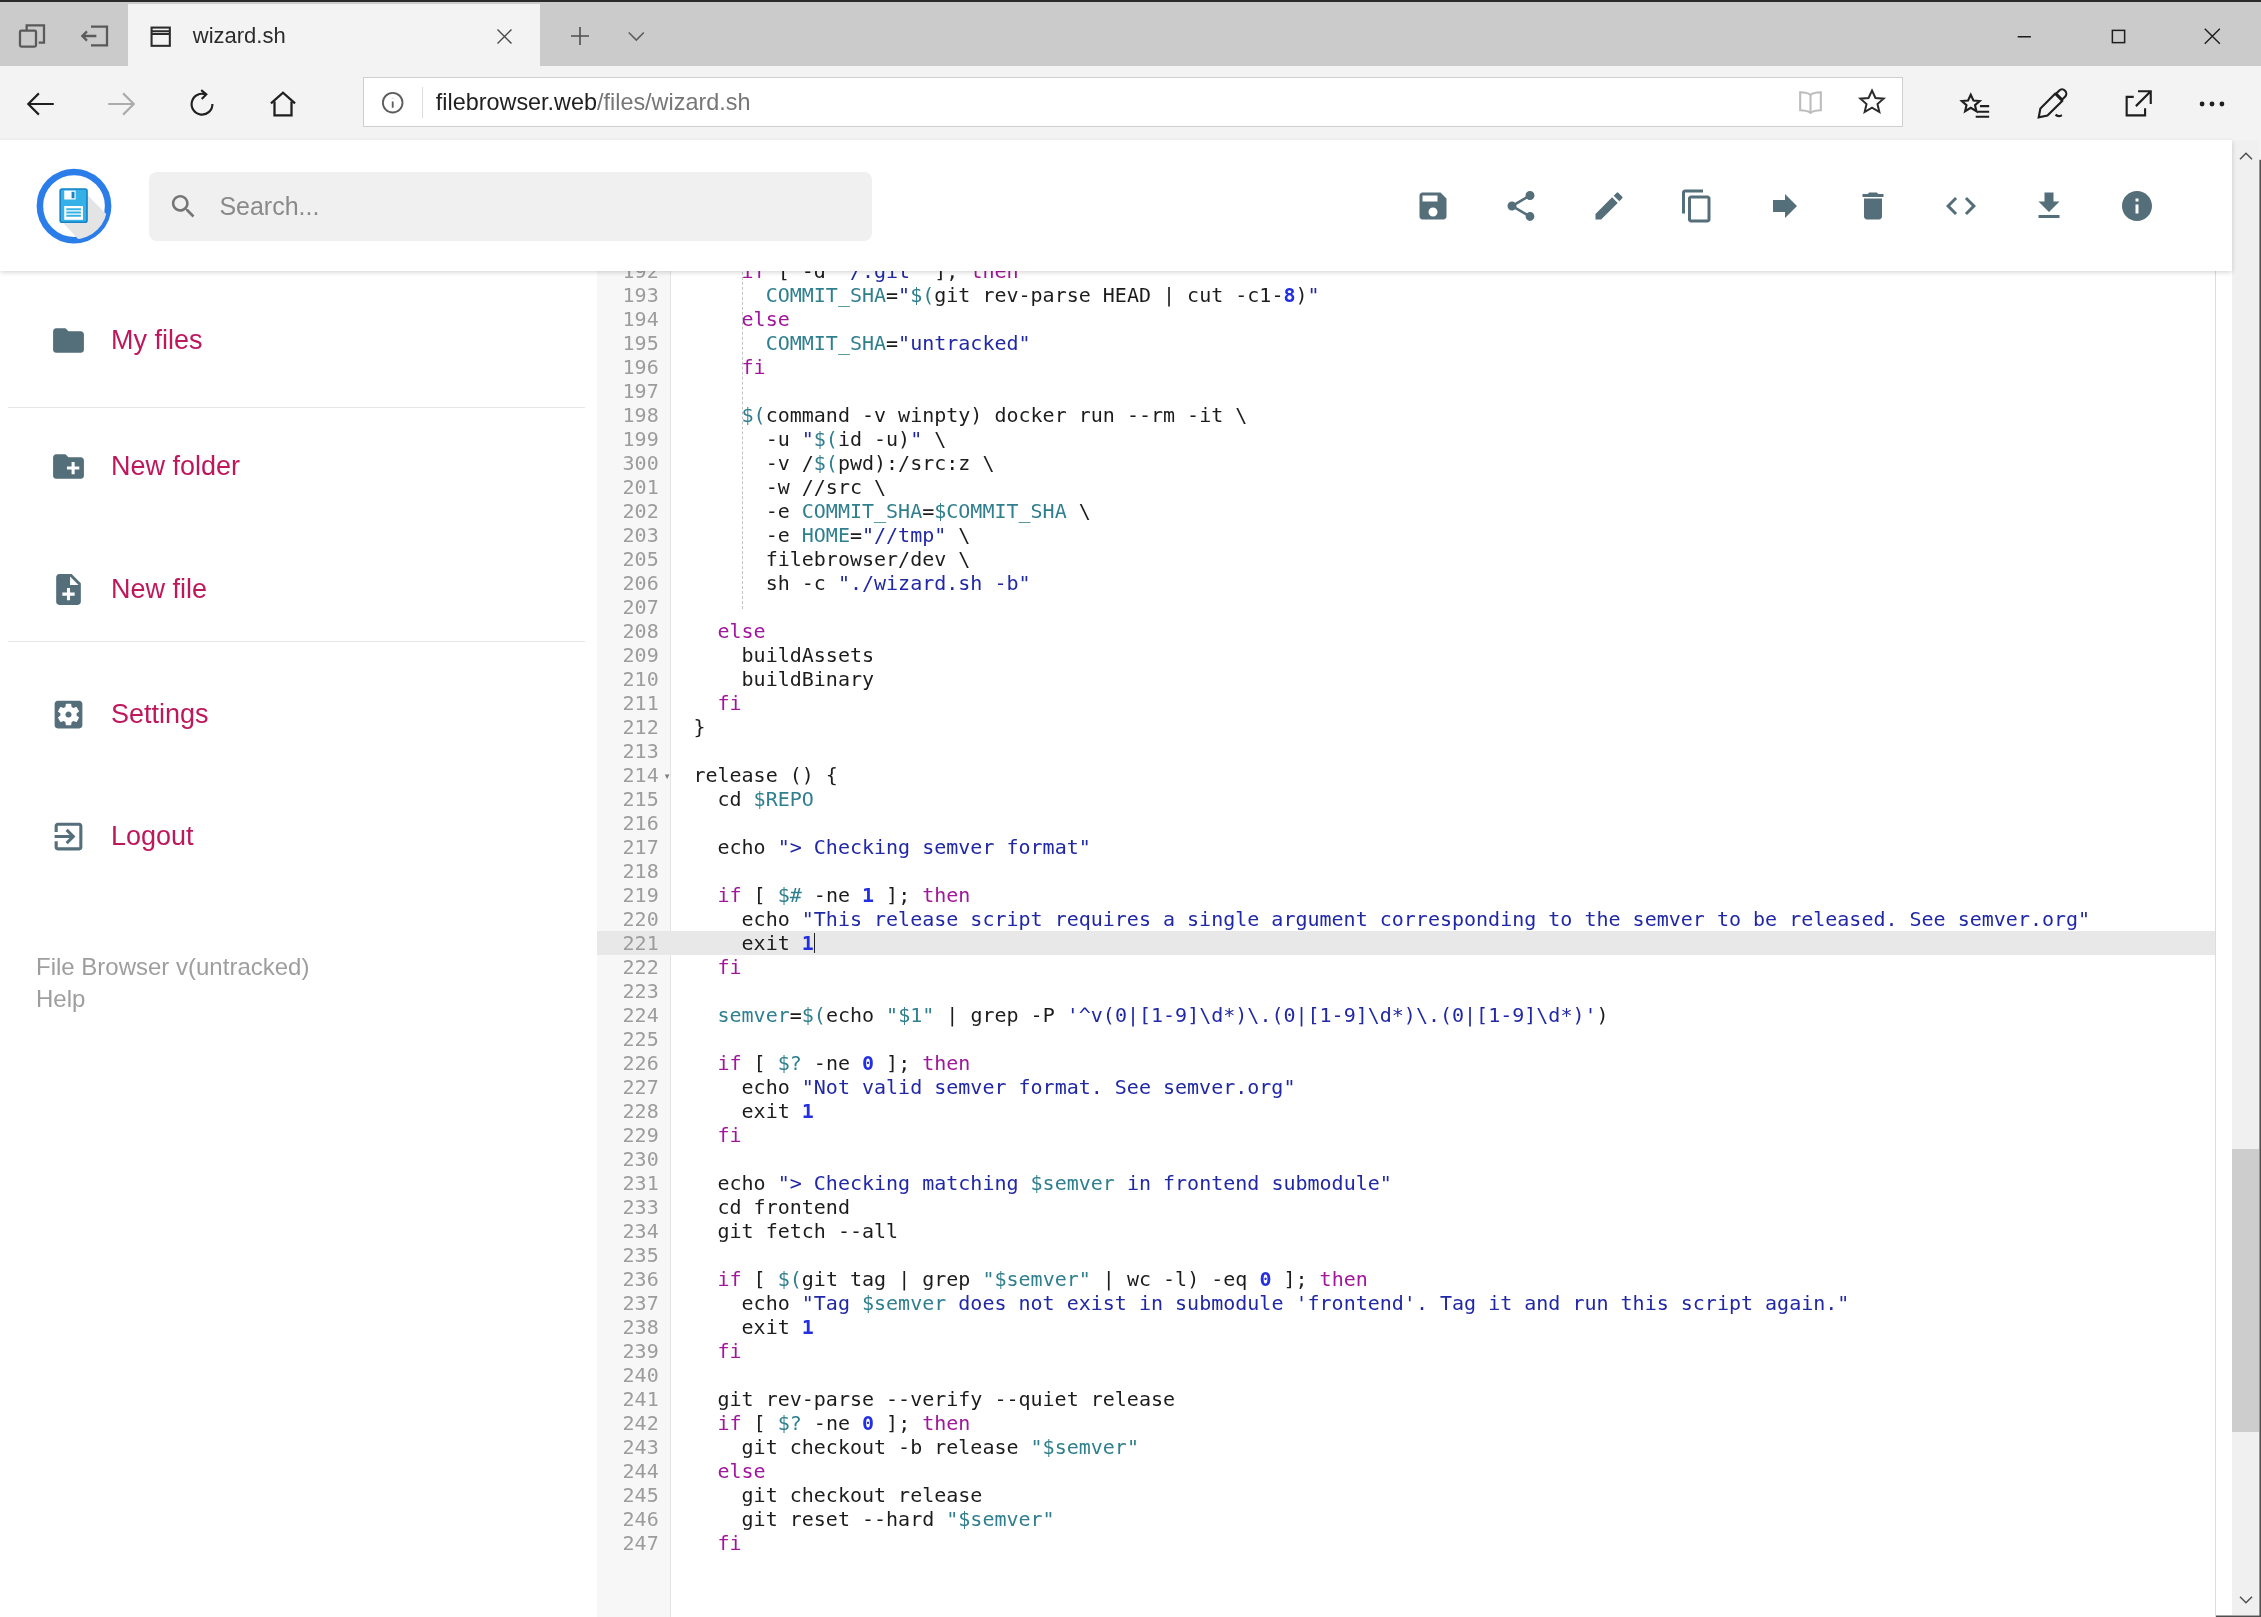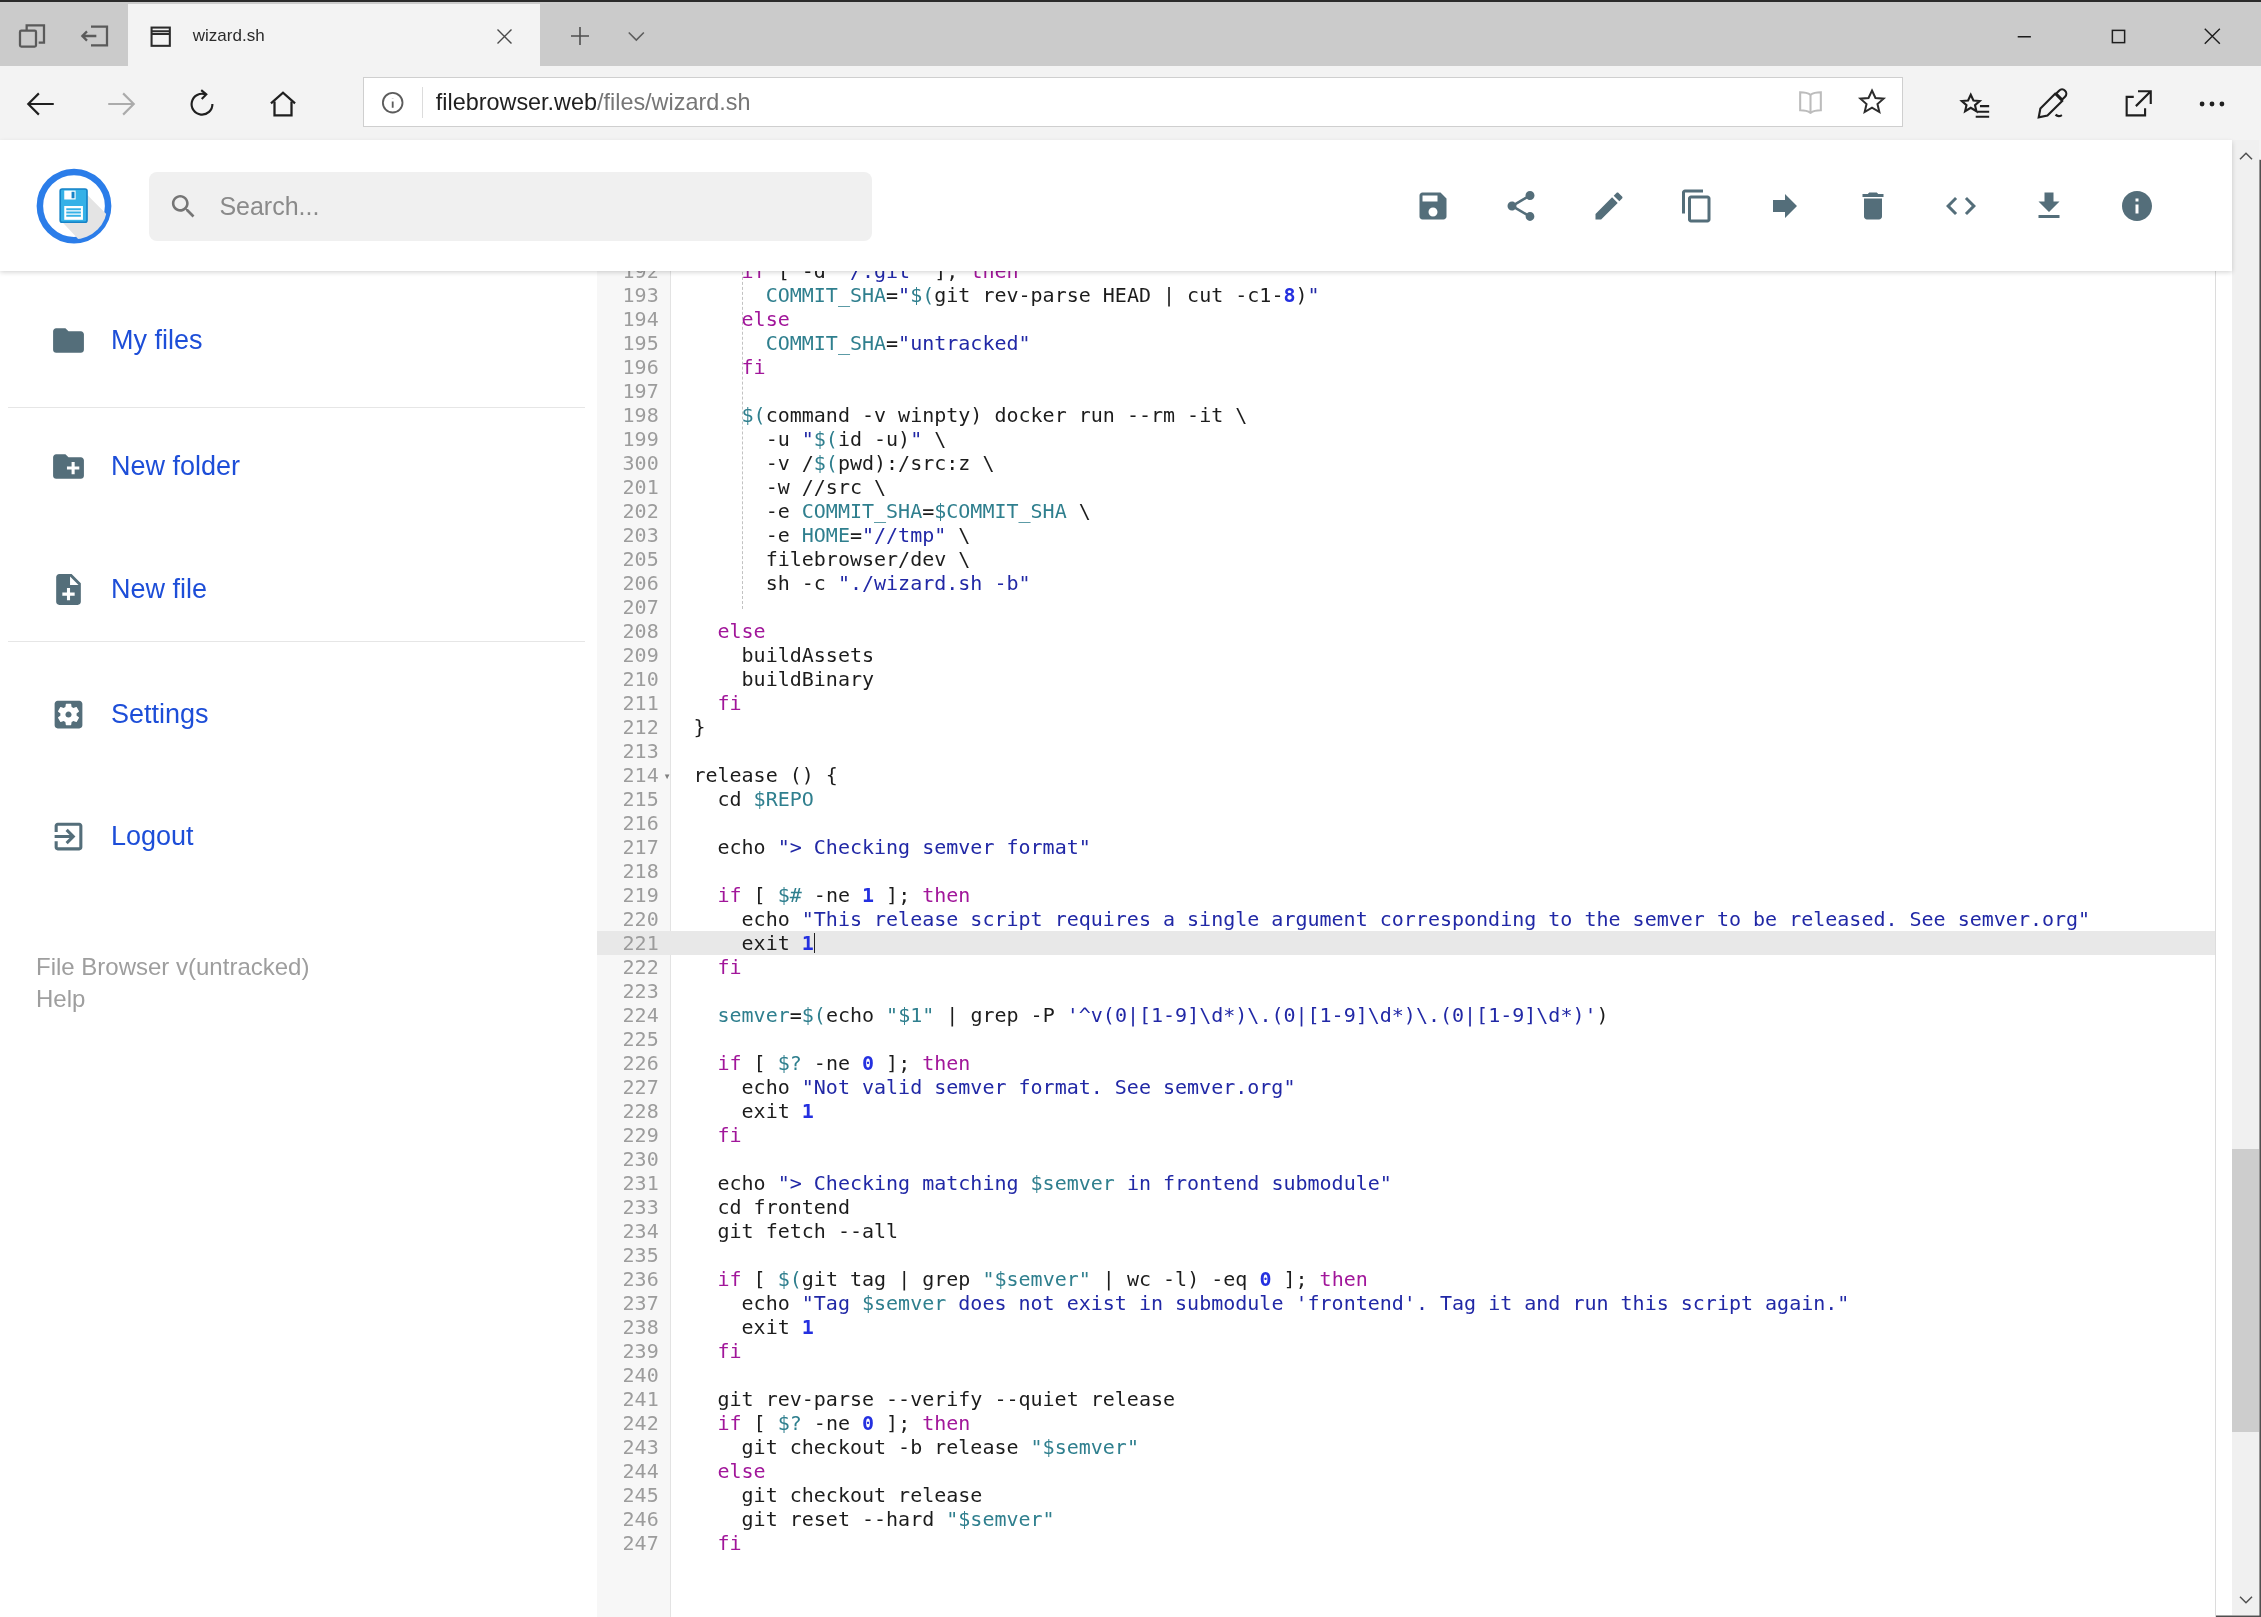--- a/index.html
+++ b/index.html
@@ -4,21 +4,21 @@
 <style>
   html,body{margin:0;padding:0;background:#9a9a9a;}
   *{box-sizing:border-box;}
   .screen{position:relative;width:2261px;height:1617px;background:#fff;overflow:hidden;
           font-family:"Liberation Sans",sans-serif;box-shadow:inset 0 0 0 1.6px #4f4f4f;}
   
   .tabbar{position:absolute;left:0;top:0;width:100%;height:66px;background:#cbcbcb;border-top:2.4px solid #2b2b2b;}
   .tab-tools{position:absolute;left:0;top:2.4px;height:64px;display:flex;align-items:center;}
   .tool-btn{width:63px;height:64px;display:flex;align-items:center;justify-content:center;color:#5a5a5a;}
   .tab{position:absolute;left:128px;top:2.4px;width:412px;height:64px;background:#f3f3f3;display:flex;align-items:center;padding:0 19.4px;}
-  .tab-title{font-size:17px;color:#2b2b2b;margin-left:18px;flex:1;}
+  .tab-title{font-size:22px;color:#2b2b2b;margin-left:18px;flex:1;}
   .tab-close{color:#4a4a4a;width:32px;height:32px;display:flex;align-items:center;justify-content:center;}
   .newtab-btn{position:absolute;left:554px;top:2.4px;width:52px;height:64px;display:flex;align-items:center;justify-content:center;color:#4f4f4f;font-size:34px;font-weight:300;}
   .tablist-btn{position:absolute;left:610px;top:2.4px;width:52px;height:64px;display:flex;align-items:center;justify-content:center;color:#5d5d5d;}
   .win-controls{position:absolute;right:1.6px;top:2.4px;height:64px;display:flex;}
   .win-btn{width:94px;height:64px;display:flex;align-items:center;justify-content:center;color:#1d1d1d;}
   
   .navbar{position:absolute;left:0;top:66px;width:100%;height:94px;background:#f3f3f3;border-bottom:0.8px solid #d6d6d6;}
   .nav-btn{position:absolute;top:20px;width:36px;height:36px;display:flex;align-items:center;justify-content:center;color:#1f1f1f;}
   .nav-btn.disabled{color:#ababab;}
   .addressbar{position:absolute;left:363px;top:11.3px;width:1540px;height:50px;background:#fff;border:0.8px solid #cfcfcf;display:flex;align-items:center;}
@@ -36,21 +36,21 @@
   .searchbox svg{flex:none;color:#757575;}
   .searchbox input{border:0;outline:0;background:transparent;font-size:25px;margin-left:18px;width:100%;
                    font-family:"Liberation Sans",sans-serif;color:#333;}
   .searchbox input::placeholder{color:#8a8a8a;opacity:1;}
   .actions{position:absolute;right:77px;top:48px;display:flex;gap:52px;}
   .action-btn{width:36px;height:36px;color:#546e7a;display:flex;align-items:center;justify-content:center;}
   
   .sidebar{position:absolute;left:0;top:270px;width:597px;bottom:0;background:#fff;z-index:1;}
   .sb-item{position:absolute;left:0;width:100%;height:73px;display:flex;align-items:center;cursor:pointer;}
   .sb-item svg{margin-left:50px;flex:none;color:#546e7a;}
-  .sb-label{margin-left:24px;font-size:27px;color:#1d4ed8;}
+  .sb-label{margin-left:24px;font-size:27px;color:#be185d;}
   .sb-divider{position:absolute;left:8px;right:12px;height:0.8px;background:#e6e6e6;}
   .sb-footer{position:absolute;left:36px;top:681px;font-size:24px;color:#9e9e9e;line-height:31.5px;}
   
   .editor{position:absolute;left:597px;top:270px;right:45px;bottom:0;background:#fff;overflow:hidden;border-right:0.8px solid #dcdcdc;}
   .editor::before{content:'';position:absolute;left:0;top:0;bottom:0;width:73px;background:#f7f7f7;border-right:0.8px solid #e3e3e3;}
   .code-lines{position:relative;}
   .indent-guide{position:absolute;left:145px;top:-11.3px;height:362px;border-left:0.8px dashed #c2c2c2;z-index:2;}
   .cm-row{display:flex;height:24px;position:relative;z-index:1;font-family:"DejaVu Sans Mono",monospace;font-size:20px;line-height:24px;}
   .cm-row.partial{margin-top:-11.3px;}
   .cm-gutter{width:73px;flex:none;text-align:right;padding-right:11.3px;color:#9c9c9c;position:relative;}

